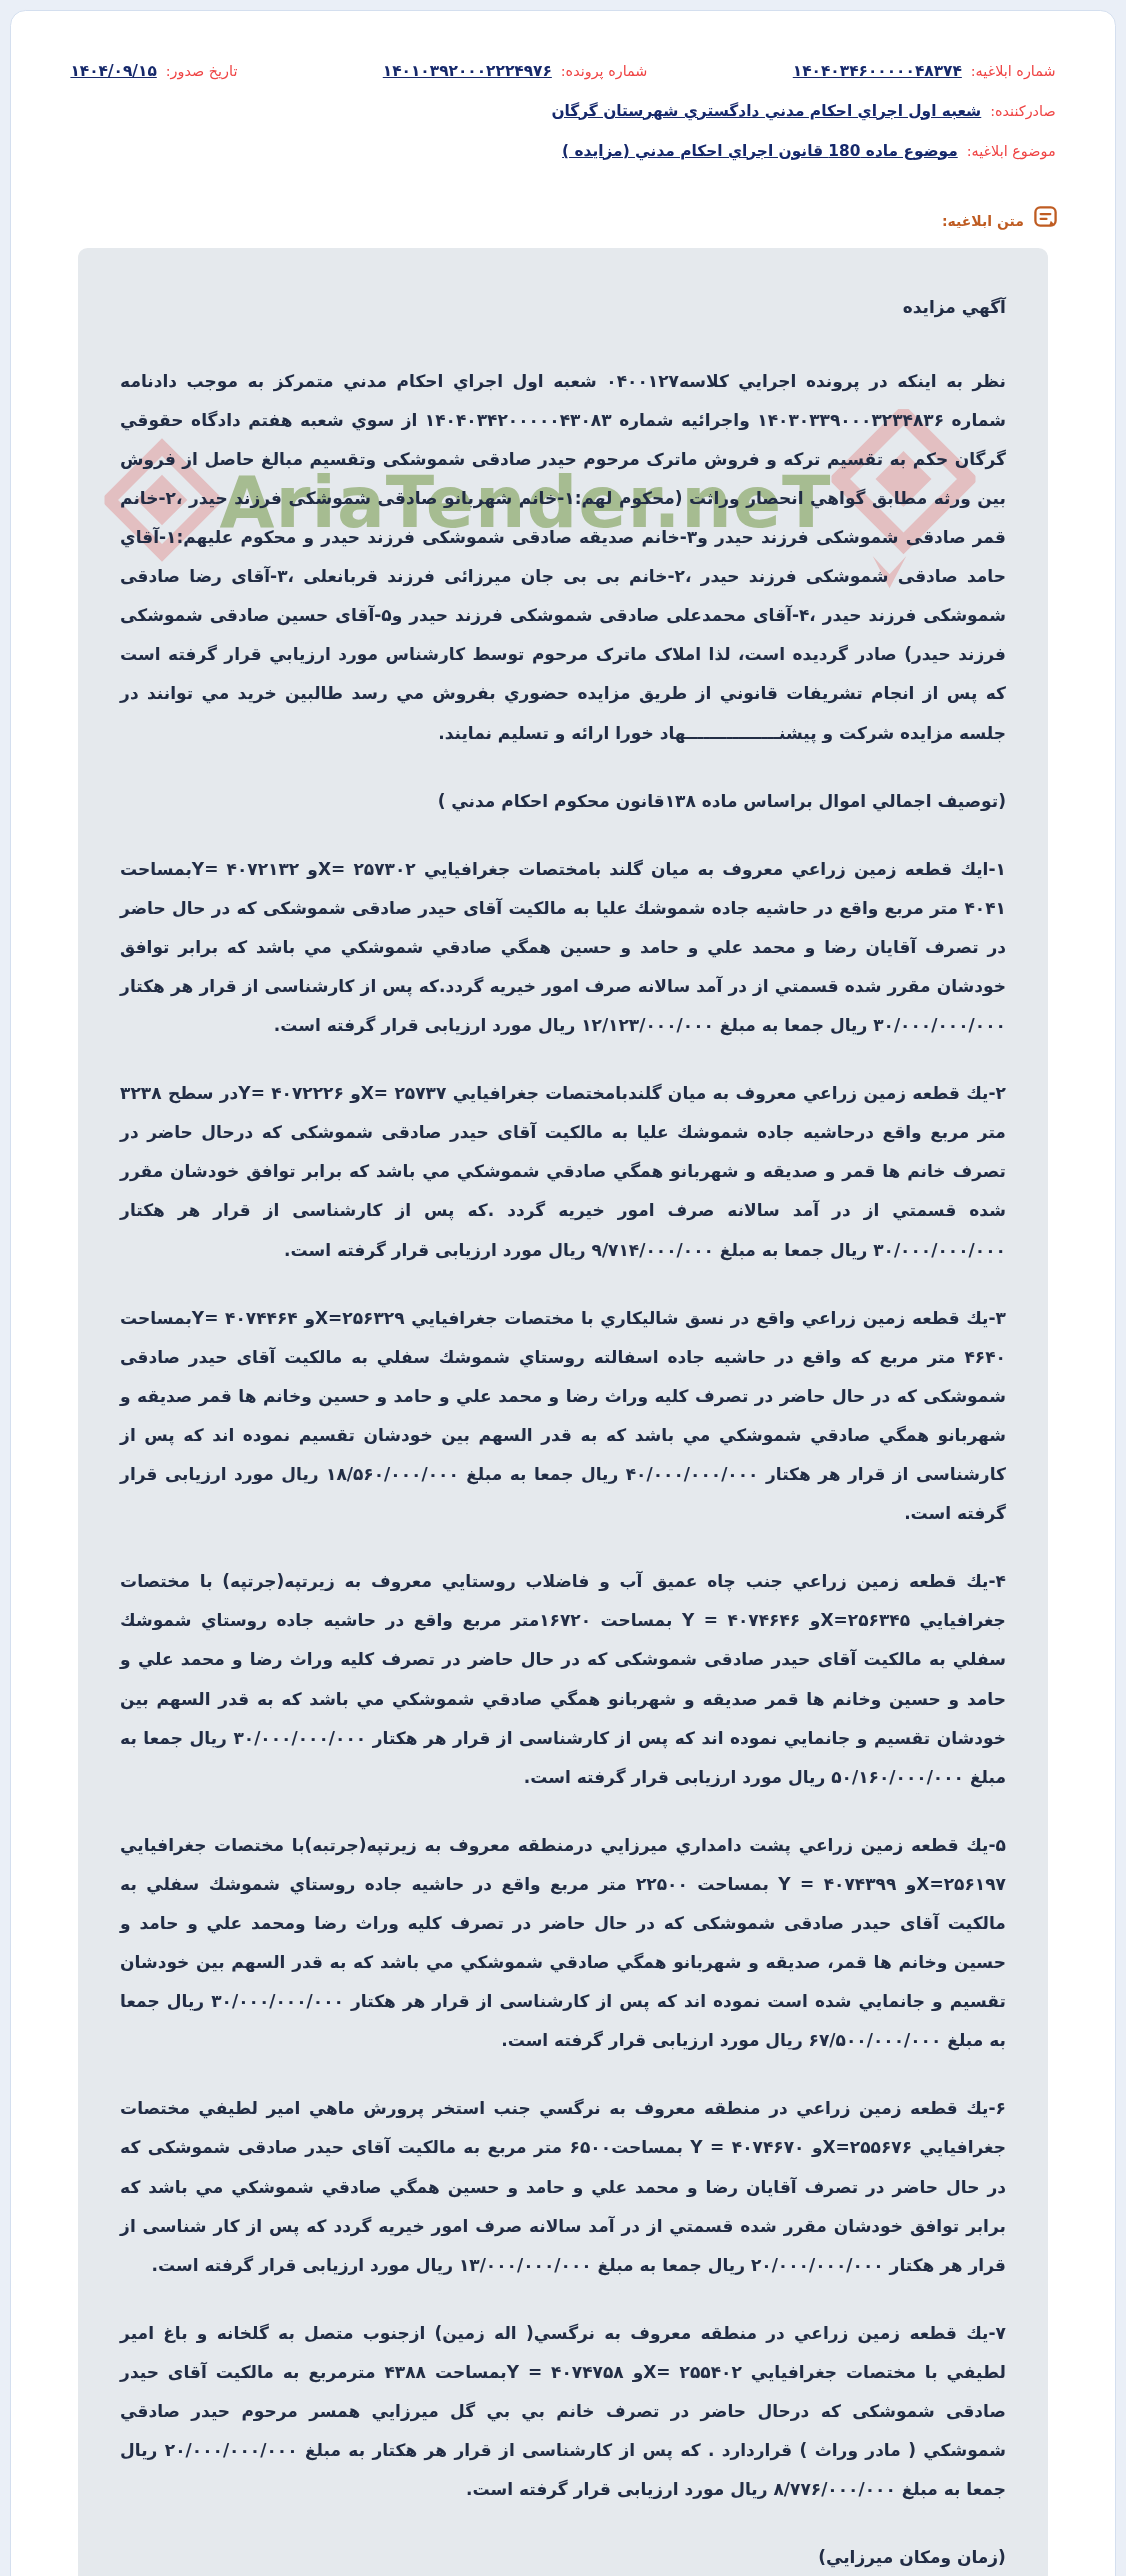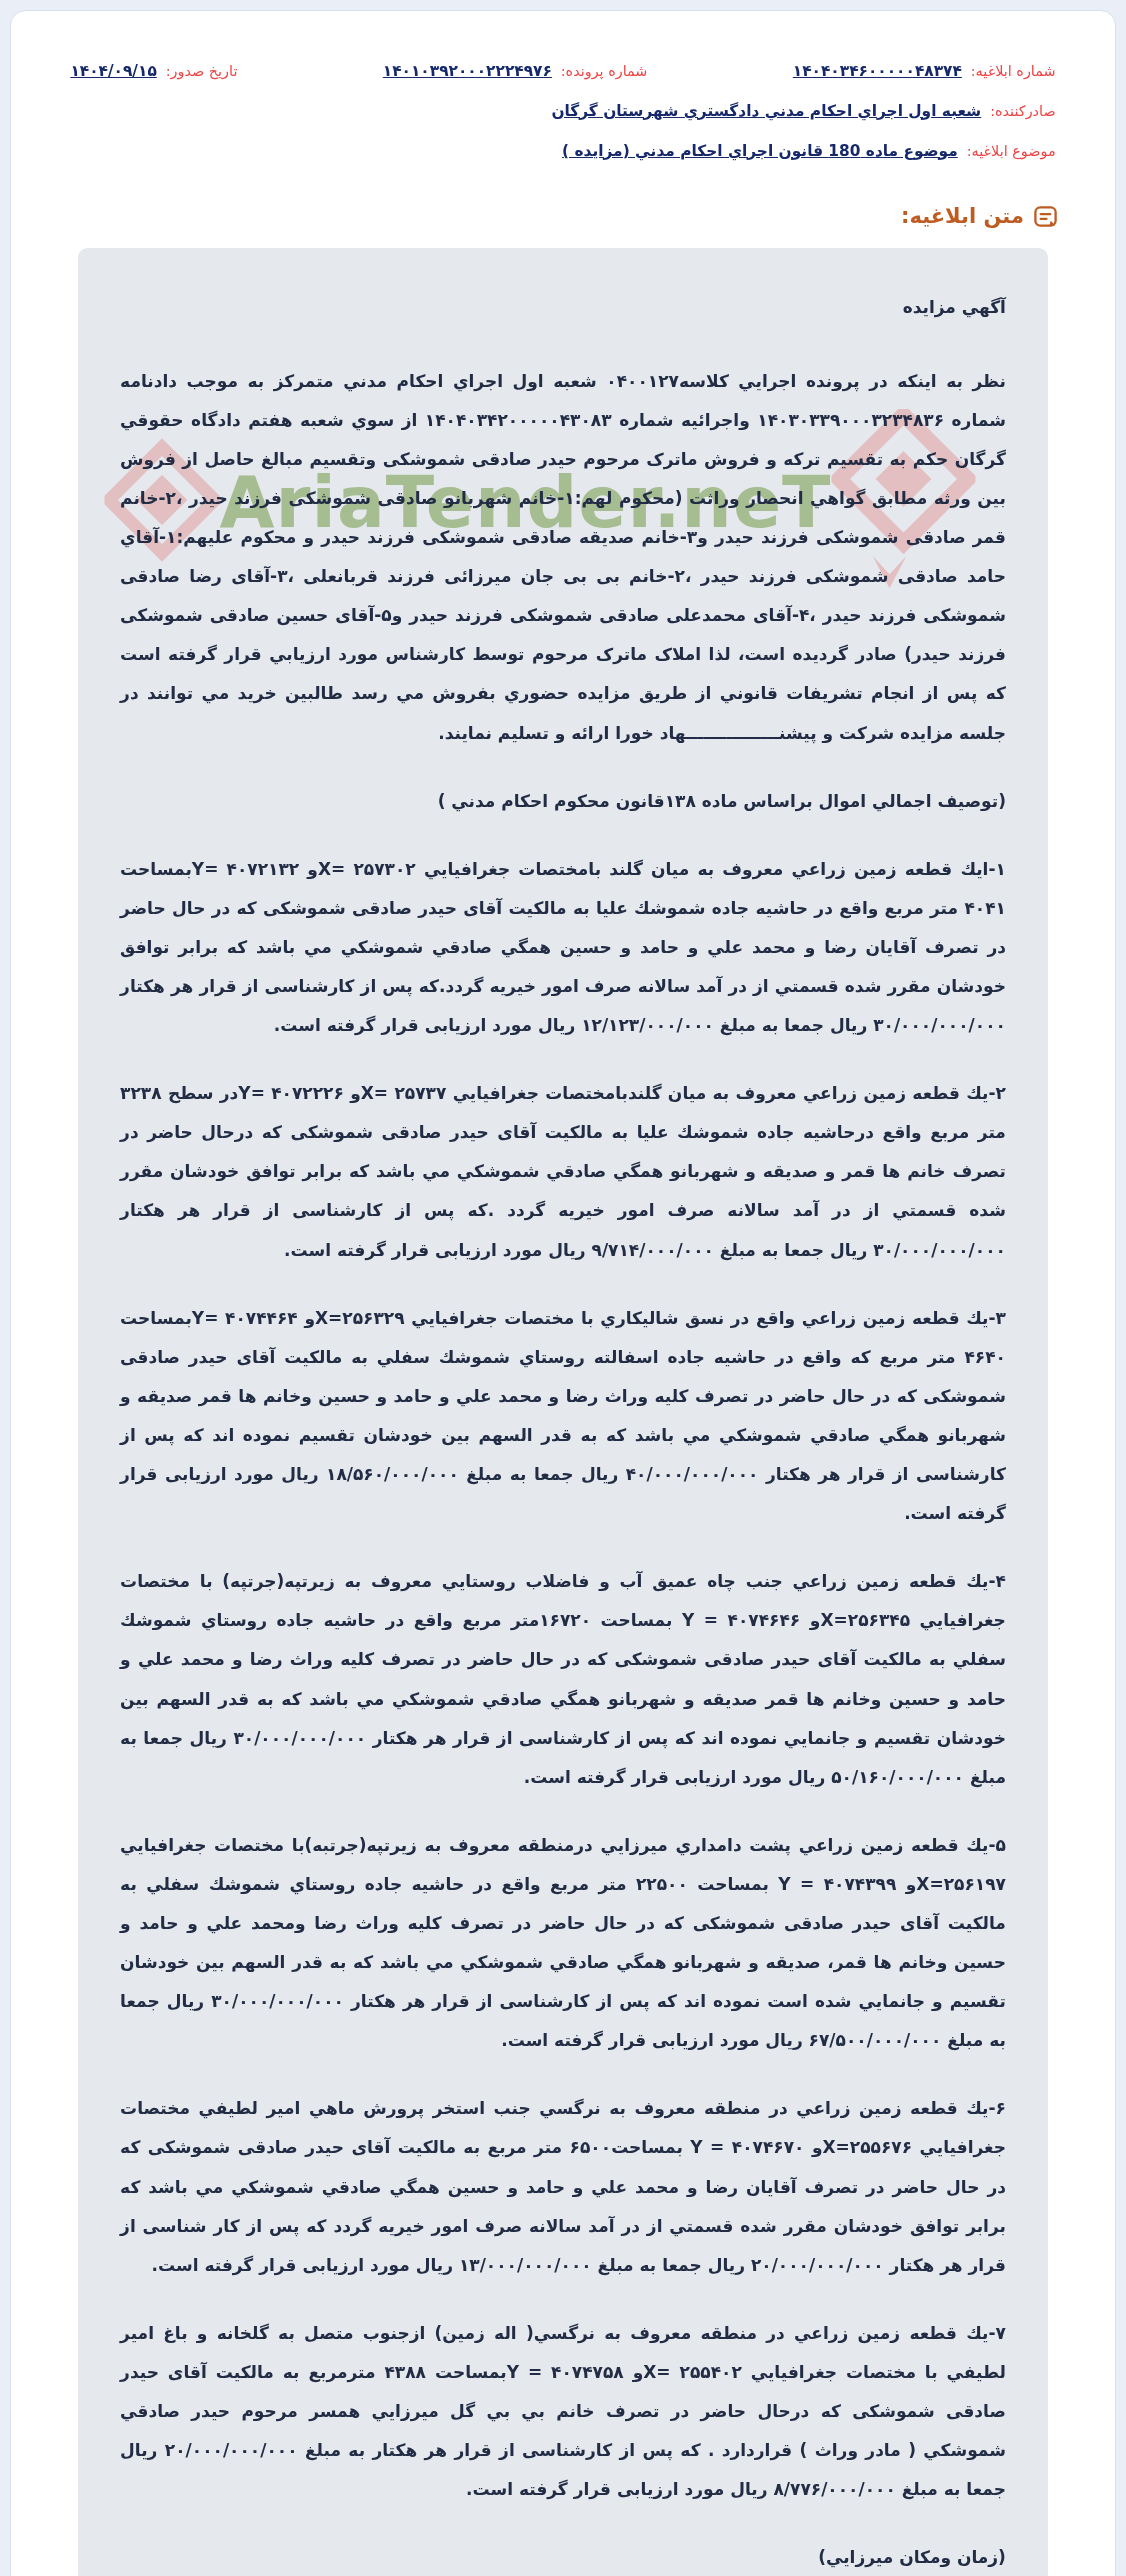--- a/index.html
+++ b/index.html
@@ -40,24 +40,24 @@
     margin-right: 3.8px;
     text-decoration: underline;
   }
   .hdr-row2, .hdr-row3 {
     margin-top: 21px;
     padding: 0 3.8px;
   }
   .notice-head {
     margin-top: 44px;
     display: flex;
-    align-items: flex-start;
+    align-items: flex-end;
     gap: 8.6px;
     color: #bf5c22;
-    font-size: 21px;
+    font-size: 14px;
     font-weight: 700;
     padding: 0 1.9px;
   }
   .note-icon { display: inline-flex; }
   .body-box {
     position: relative;
     margin-top: 19px;
     margin-right: 11.5px;
     margin-left: 11.5px;
     background: #e5e9ed;

